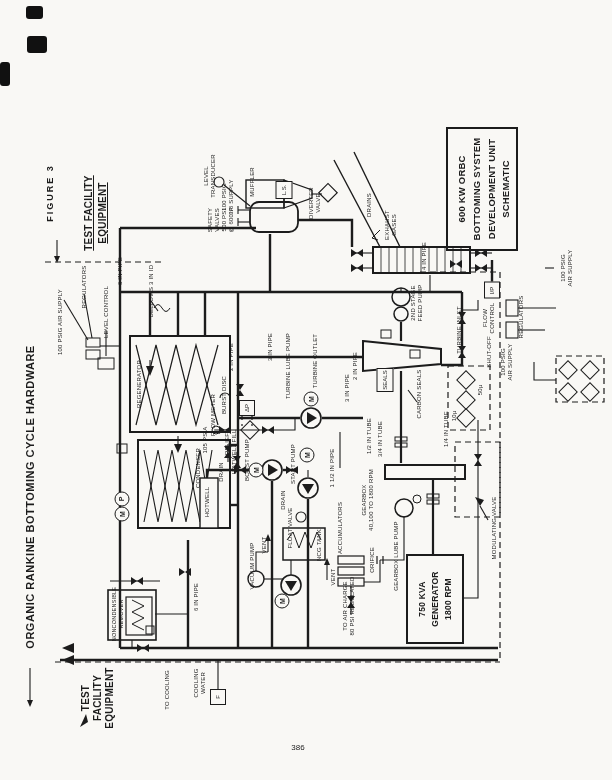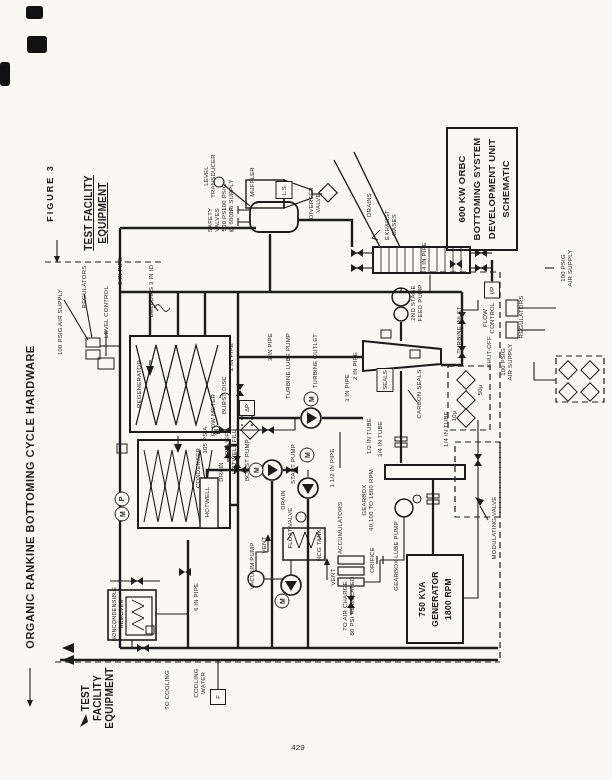--- a/index.html
+++ b/index.html
@@ -395,14 +395,14 @@
   <div class="mc" style="left:282px;top:601px;">
       <span>M</span>
     </div>
   <div class="mc" style="left:122px;top:514px;">
       <span>M</span>
     </div>
   <div class="mc" style="left:122px;top:499px;">
       <span>P</span>
     </div>
 
-  <div class="h" style="left:298px;top:747px;">429</div>
+  <div class="h" style="left:298px;top:747px;">386</div>
 </div>
 
 </body></html>

